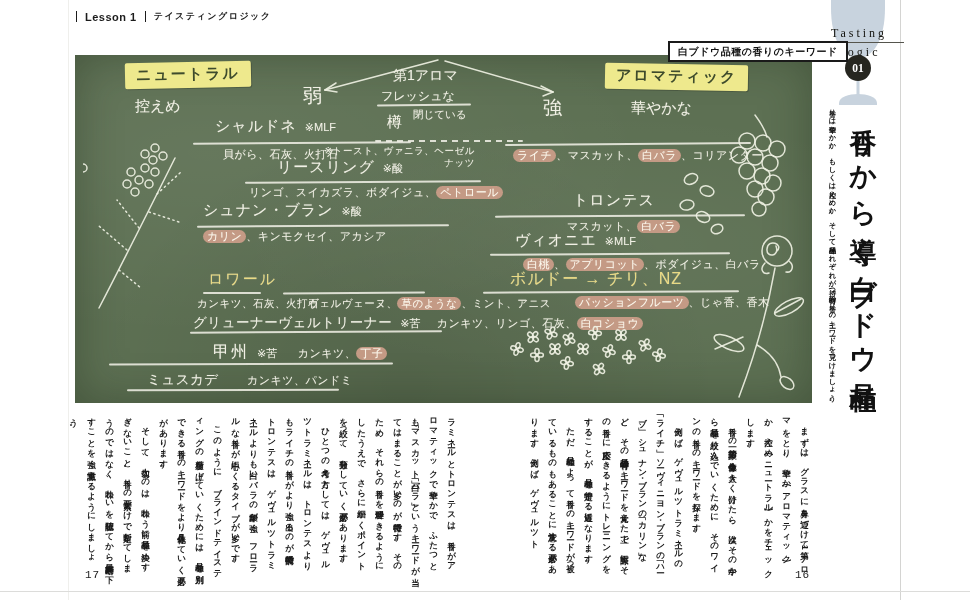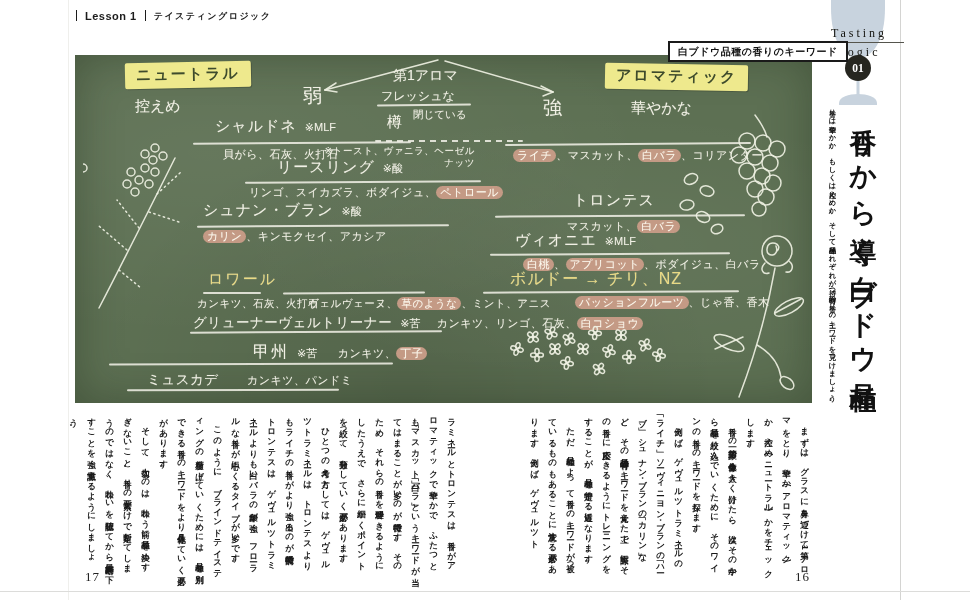--- a/index.html
+++ b/index.html
@@ -3,21 +3,21 @@
 <meta charset="utf-8">
 <style>
   html,body{margin:0;padding:0;}
   body{width:970px;height:600px;position:relative;background:#ffffff;overflow:hidden;
        font-family:"Liberation Sans","DejaVu Sans",sans-serif;}
   .trim-right{position:absolute;left:900px;top:0;width:1px;height:600px;background:#d4d4d2;}
   .trim-left{position:absolute;left:68px;top:0;width:1px;height:600px;background:#efefec;}
   .trim-bottom{position:absolute;left:0;top:591px;width:970px;height:1px;background:#dcdcda;}
 
   
-  .header{position:absolute;left:76px;top:10px;display:flex;gap:8px;color:#1c1c1c;}
+  .header{position:absolute;left:76px;top:10px;display:flex;align-items:center;gap:8px;color:#1c1c1c;}
   .header .bar{width:1px;height:11px;background:#1c1c1c;}
   .lesson{font-size:11px;font-weight:bold;letter-spacing:.5px;}
   .lesson-title{font-size:9px;font-weight:bold;letter-spacing:1.5px;}
 
   
   .board{position:absolute;left:75px;top:55px;width:737px;height:348px;color:#f1f0e5;
     background:
       radial-gradient(ellipse at 18% 28%, rgba(255,255,255,.055), transparent 52%),
       radial-gradient(ellipse at 72% 55%, rgba(255,255,255,.045), transparent 50%),
       radial-gradient(ellipse at 45% 95%, rgba(0,0,0,.10), transparent 55%),
@@ -46,21 +46,21 @@
     z-index:5;letter-spacing:.5px;padding:0 8px;box-sizing:border-box;}
 
   
   .vtext{position:absolute;writing-mode:vertical-rl;font-size:8.5px;line-height:18px;color:#191919;
          font-weight:600;letter-spacing:.6px;height:162px;}
   .vtext p{margin:0;text-indent:1em;}
   .vtext p.cont{text-indent:0;}
   .p16{left:540px;top:412px;width:274px;}
   .p17{left:80px;top:412px;width:381px;}
 
-  .pagenum{position:absolute;font-size:13px;color:#222;letter-spacing:1px;font-family:Liberation Serif, serif;}
+  .pagenum{position:absolute;font-size:11px;color:#222;letter-spacing:1px;font-family:Liberation Mono, monospace;}
   #pn17{left:85px;top:569px;} #pn16{left:795px;top:569px;}
 
   
   #glass-svg{position:absolute;left:815px;top:0;}
   .brand{position:absolute;left:813px;width:92px;text-align:center;color:#14140f;
          font-family:"Liberation Serif","DejaVu Serif",serif;font-size:12px;letter-spacing:3px;z-index:2;}
   #brand-top{top:26px;} #brand-bottom{top:45px;}
   .brand-rule{position:absolute;left:804px;top:42px;width:100px;height:1px;background:#55554d;z-index:2;}
   .chapter-badge{position:absolute;left:845px;top:55px;width:26px;height:26px;border-radius:50%;
     background:#262620;color:#fff;display:flex;align-items:center;justify-content:center;
@@ -156,21 +156,21 @@
   <div class="u" style="left:208px;top:237px;width:142px;transform:rotate(-.4deg);"></div>
   <div class="chalk kw" style="left:122px;top:242px;font-size:10.5px;"><span>カンキツ、石灰、火打石</span></div>
   <div class="chalk kw" style="left:233px;top:242px;font-size:10.5px;"><span>ヴェルヴェーヌ、</span><span class="hl">草のような</span><span>、ミント、アニス</span></div>
 
   <div class="chalk" style="left:118px;top:258px;">
     <span class="name sm">グリューナーヴェルトリーナー</span><span class="note">※苦</span>
     <span class="kw" style="margin-left:12px;"><span>カンキツ、リンゴ、石灰、</span><span class="hl">白コショウ</span></span>
   </div>
   <div class="u" style="left:115px;top:276px;width:252px;transform:rotate(-.3deg);"></div>
 
-  <div class="chalk" style="left:138px;top:287px;margin-left:40px;">
+  <div class="chalk" style="left:138px;top:287px;">
     <span class="name" style="font-size:16px;letter-spacing:2px;">甲州</span><span class="note">※苦</span>
     <span class="kw" style="margin-left:16px;"><span>カンキツ、</span><span class="hl">丁子</span></span>
   </div>
   <div class="u" style="left:34px;top:308px;width:284px;transform:rotate(-.2deg);"></div>
 
   <div class="chalk" style="left:72px;top:315px;">
     <span class="name sm">ミュスカデ</span>
     <span class="kw" style="margin-left:24px;"><span>カンキツ、パンドミ</span></span>
   </div>
   <div class="u" style="left:52px;top:334px;width:212px;transform:rotate(-.2deg);"></div>

